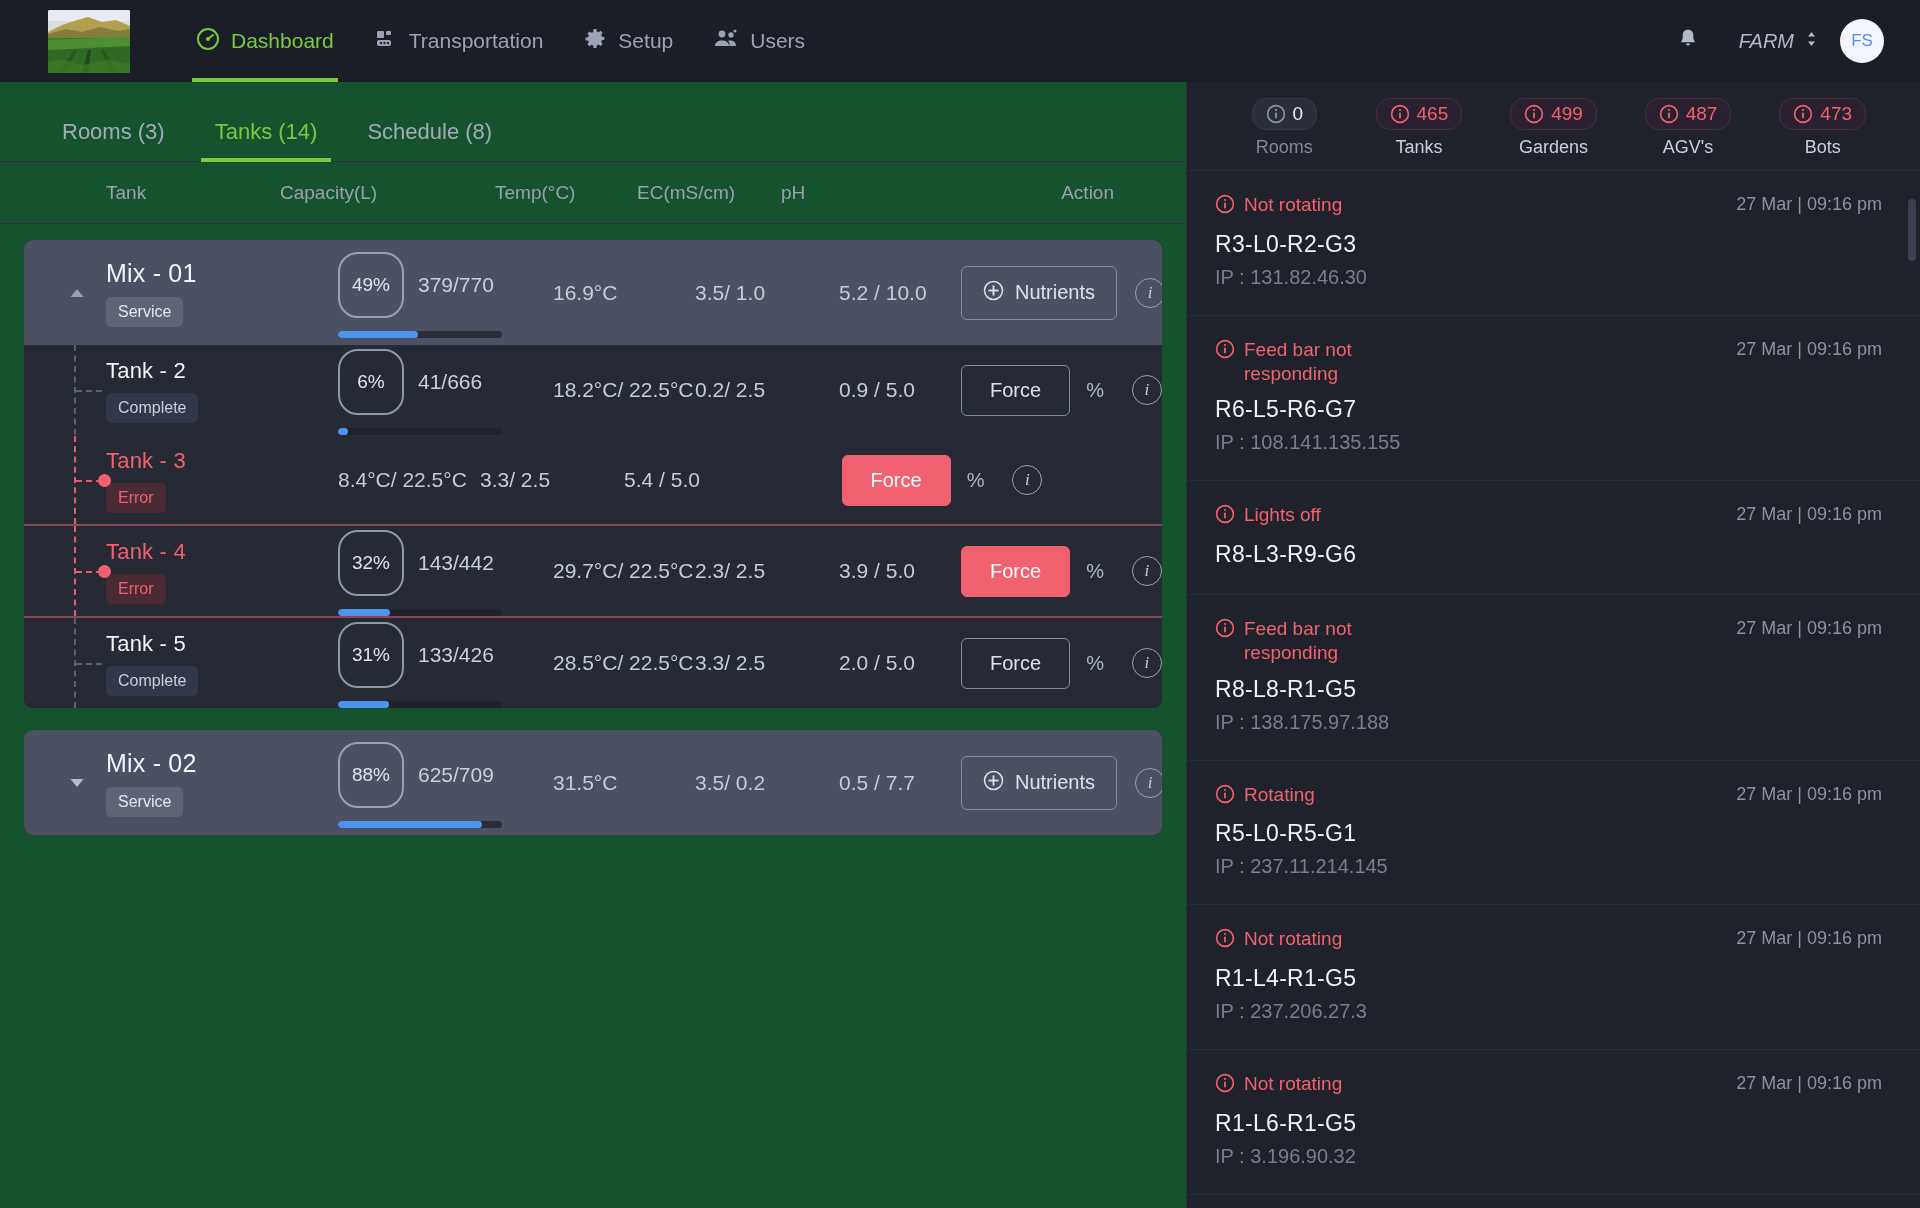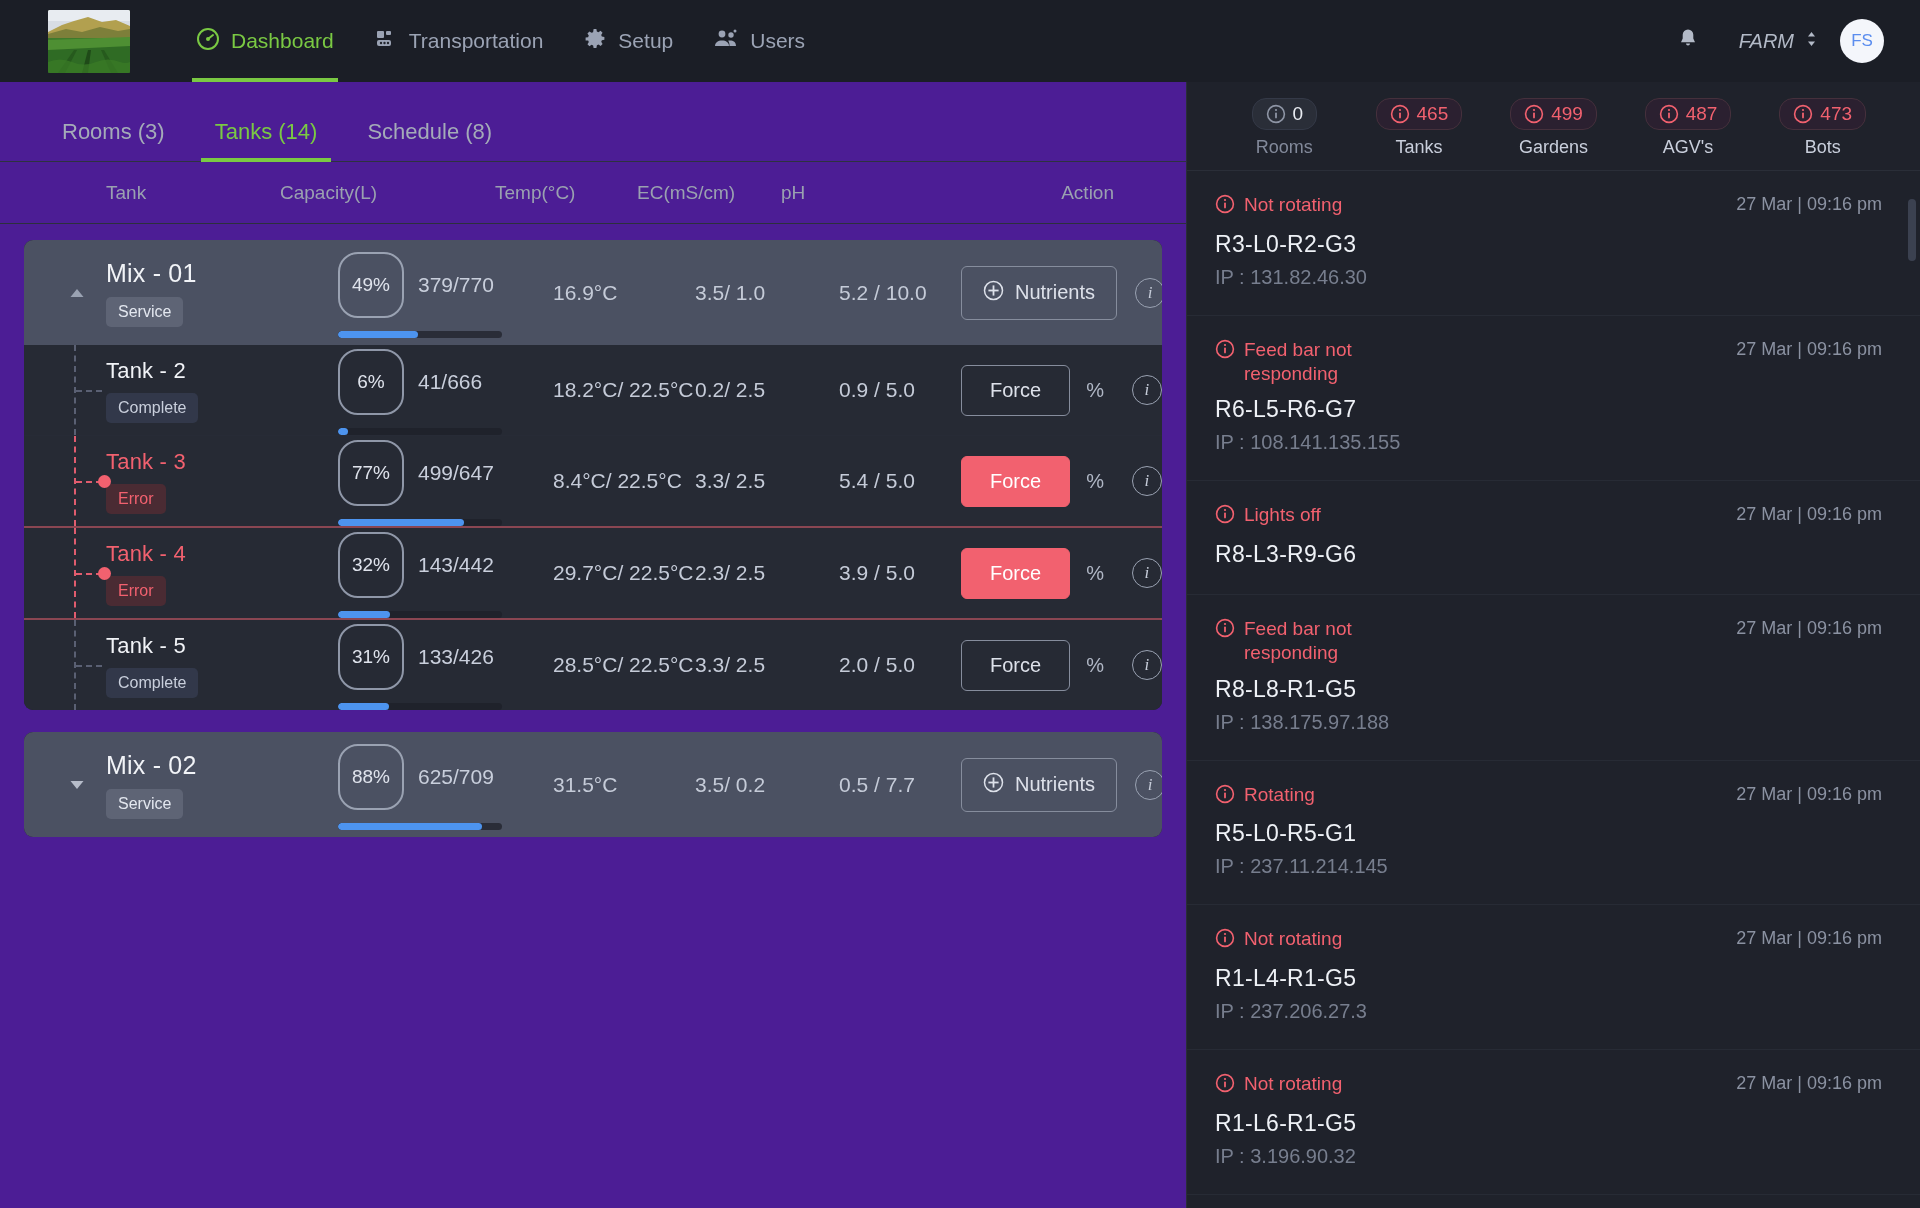--- a/index.html
+++ b/index.html
@@ -65,21 +65,21 @@
     display: flex; align-items: center; justify-content: center;
     cursor: pointer; flex: 0 0 auto;
   }
 
   
   .body-split { flex: 1 1 auto; display: flex; min-height: 0; }
 
   
   .main-col {
     width: 1186px; flex: 0 0 1186px;
-    background: #4c1d95;
+    background: #14532d;
     display: flex; flex-direction: column;
     min-height: 0;
     position: relative;
   }
   .subtabs {
     display: flex; align-items: flex-end;
     padding: 0 0 0 48px;
     height: 80px; min-height: 80px;
     border-bottom: 1px solid #2e3240;
     position: relative;
@@ -476,29 +476,20 @@
             </div>
             <div class="row child err-bot">
       <div class="tree err">
         <div class="vline"></div>
         <div class="hline"></div>
         <div class="node"></div>
       </div>
       <div class="tankcell">
         <div class="tankname err">Tank - 3</div>
         <span class="badge error">Error</span>
-      </div>
-      <div class="capcell">
-        <div class="caprow">
-          <div class="pct">77%</div>
-          <div class="capnum">499/647</div>
-        </div>
-        <div class="track">
-          <div class="fill" style="width:77%"></div>
-        </div>
       </div>
       <div class="col-temp val">8.4°C/ 22.5°C</div>
       <div class="col-ec val">3.3/ 2.5</div>
       <div class="col-ph val">5.4 / 5.0</div>
       <div class="actioncell">
         <button class="btn-force danger">Force</button>
         <span class="pctsign">%</span>
         <div class="icon-i">i</div>
 
       </div>

